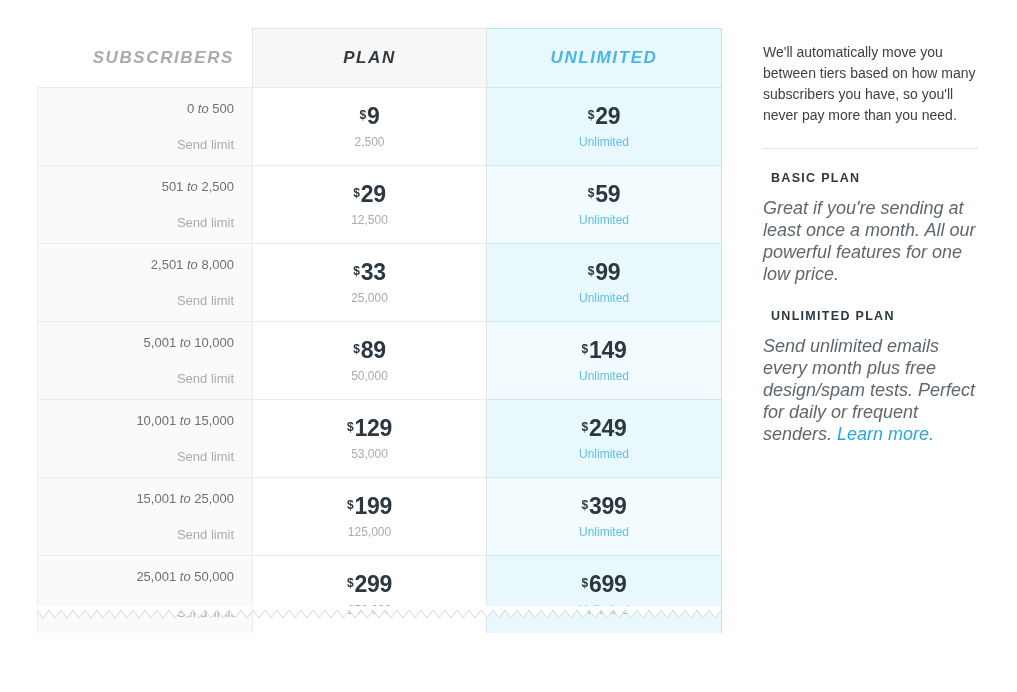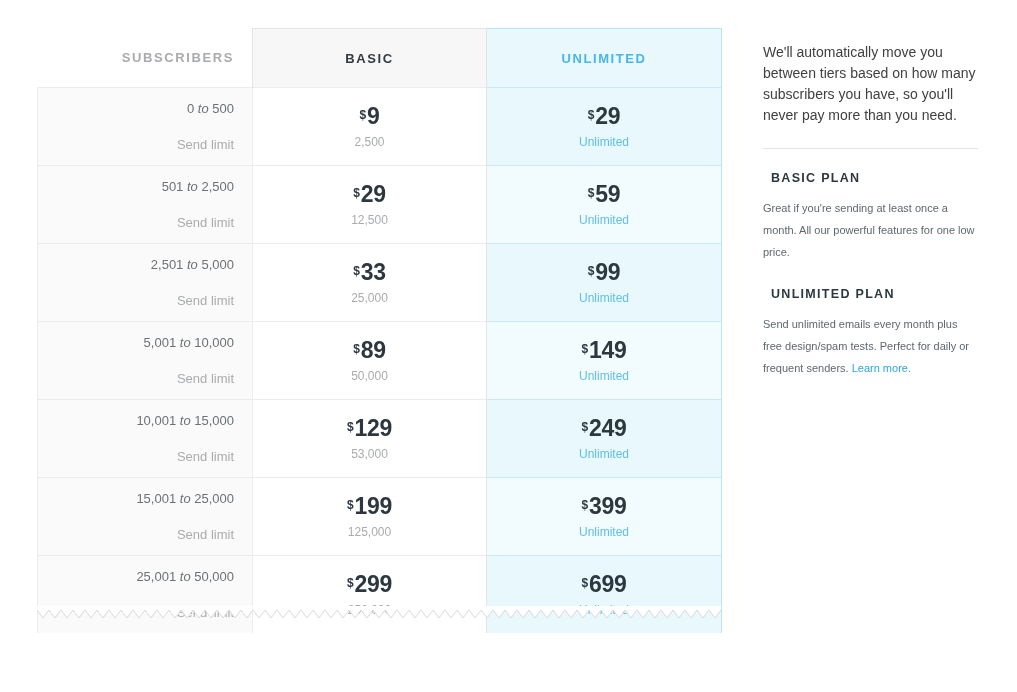--- a/index.html
+++ b/index.html
@@ -38,23 +38,24 @@
 
   .col-subs { width: 215px; }
   .col-basic { width: 234px; }
   .col-unl { width: 235px; }
 
   
   .ph {
     height: 56px;
     vertical-align: middle;
     text-align: center;
-    font-size: 13px;
+    font-size: 17px;
     letter-spacing: 1.6px;
     font-weight: bold;
+    font-style: italic;
   }
   .ph-subs {
     text-align: right;
     padding-right: 18px;
     color: #a9abad;
     background: #ffffff;
     border: none;
   }
   .ph-basic {
     color: #333a40;
@@ -160,24 +161,25 @@
     margin: 0 0 22px 0;
   }
   .side-h {
     font-size: 12.5px;
     font-weight: bold;
     letter-spacing: 1.3px;
     color: #2d3740;
     margin: 0 0 12px 8px;
   }
   .side-p {
-    font-size: 11px;
+    font-size: 18px;
     line-height: 22px;
     color: #5f676d;
     margin: 0 0 24px 0;
+    font-style: italic;
   }
   a.link {
     color: #2ba6e0;
     text-decoration: none;
   }
 
   
   .footer {
     position: absolute;
     left: 0;
@@ -196,21 +198,21 @@
   <div class="pricing">
     <table class="ptable">
       <colgroup>
         <col class="col-subs">
         <col class="col-basic">
         <col class="col-unl">
       </colgroup>
       <thead>
         <tr>
           <th class="ph ph-subs">SUBSCRIBERS</th>
-          <th class="ph ph-basic">BASIC</th>
+          <th class="ph ph-basic">PLAN</th>
           <th class="ph ph-unl">UNLIMITED</th>
         </tr>
       </thead>
       <tbody>
 
         <tr>
           <td class="cell cell-subs">
             <div class="subs-range">
               <span>0</span>
               <em>to</em>
@@ -253,21 +255,21 @@
             </div>
             <div class="subnote subnote-unl">Unlimited</div>
           </td>
         </tr>
 
         <tr>
           <td class="cell cell-subs">
             <div class="subs-range">
               <span>2,501</span>
               <em>to</em>
-              <span>5,000</span>
+              <span>8,000</span>
             </div>
             <div class="subs-sub">Send limit</div>
           </td>
           <td class="cell cell-basic">
             <div class="price">
               <span class="cur">$</span><span>33</span>
             </div>
             <div class="subnote">25,000</div>
           </td>
           <td class="cell cell-unl">

